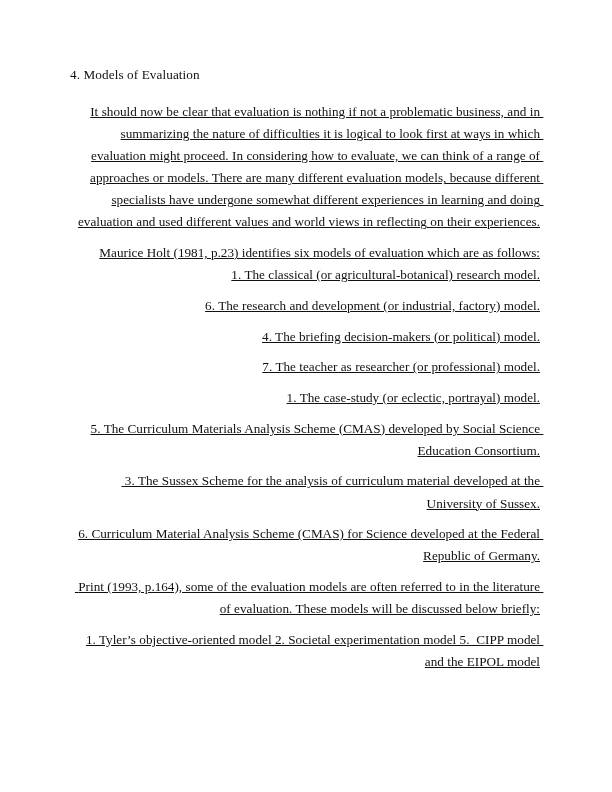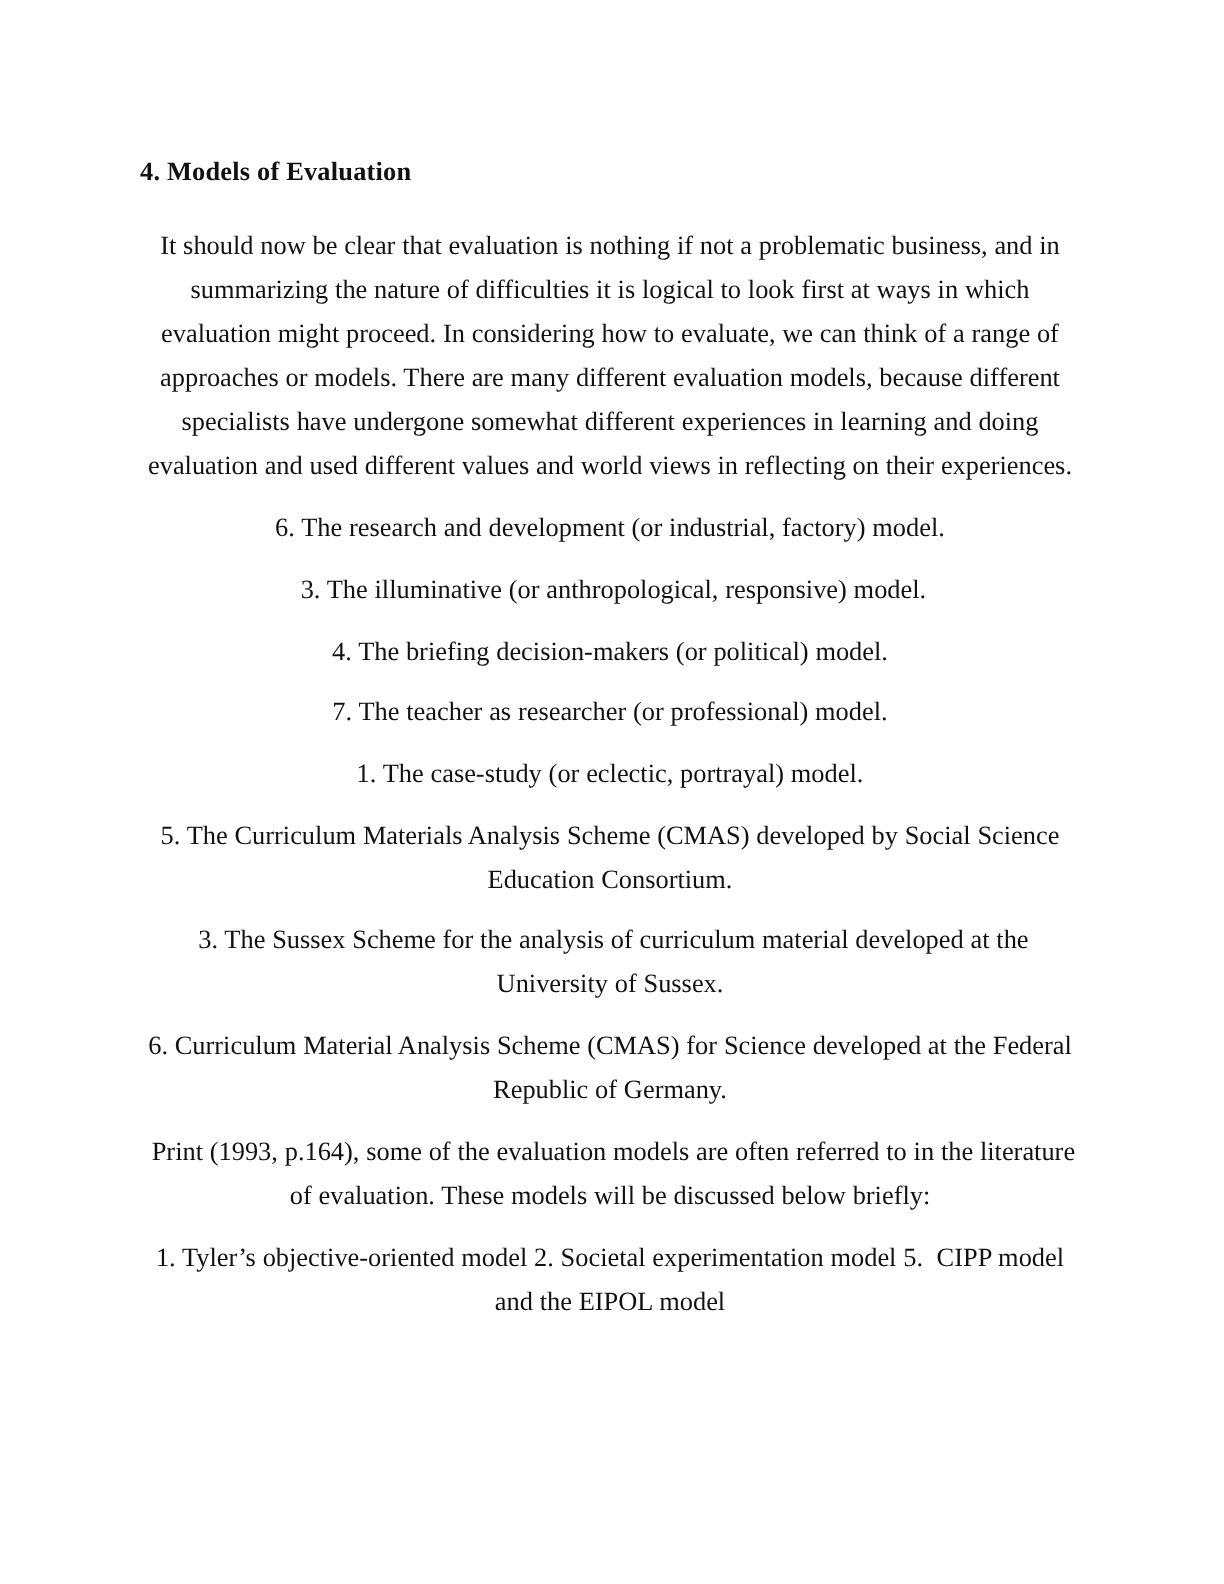--- a/index.html
+++ b/index.html
@@ -18,45 +18,47 @@
   #page {
     position: relative;
     width: 612px;
     height: 792px;
     background: #ffffff;
     box-sizing: border-box;
     padding: 62px 72px 0 70px;
   }
   .doc-heading {
     font-size: 13.2px;
-    font-weight: bold;
+    font-weight: normal;
     line-height: 18px;
-    margin: 15px 0 17px 0;
+    margin: 4px 0 17px 0;
     letter-spacing: 0.1px;
   }
   .para {
     font-size: 13.2px;
     line-height: 22.1px;
     margin: 0 0 8.6px 0;
-    text-align: center;
+    text-align: right;
     white-space: pre-wrap;
     word-spacing: 0.1px;
+    text-decoration: underline;
   }
   .para:last-child {
     margin-bottom: 0;
   }
 </style>
 </head>
 <body>
 
 <div id="page">
   <h1 class="doc-heading">4. Models of Evaluation</h1>
   <p class="para">It should now be clear that evaluation is nothing if not a problematic business, and in summarizing the nature of difficulties it is logical to look first at ways in which evaluation might proceed. In considering how to evaluate, we can think of a range of approaches or models. There are many different evaluation models, because different specialists have undergone somewhat different experiences in learning and doing evaluation and used different values and world views in reflecting on their experiences.</p>
+  <p class="para">Maurice Holt (1981, p.23) identifies six models of evaluation which are as follows:
+1. The classical (or agricultural-botanical) research model.</p>
   <p class="para">6. The research and development (or industrial, factory) model.</p>
-  <p class="para"> 3. The illuminative (or anthropological, responsive) model.</p>
   <p class="para">4. The briefing decision-makers (or political) model.</p>
   <p class="para">7. The teacher as researcher (or professional) model.</p>
   <p class="para">1. The case-study (or eclectic, portrayal) model.</p>
   <p class="para">5. The Curriculum Materials Analysis Scheme (CMAS) developed by Social Science Education Consortium.</p>
   <p class="para"> 3. The Sussex Scheme for the analysis of curriculum material developed at the University of Sussex.</p>
   <p class="para">6. Curriculum Material Analysis Scheme (CMAS) for Science developed at the Federal Republic of Germany.</p>
   <p class="para"> Print (1993, p.164), some of the evaluation models are often referred to in the literature of evaluation. These models will be discussed below briefly:</p>
   <p class="para">1. Tyler’s objective-oriented model 2. Societal experimentation model 5.  CIPP model and the EIPOL model</p>
 </div>
 

